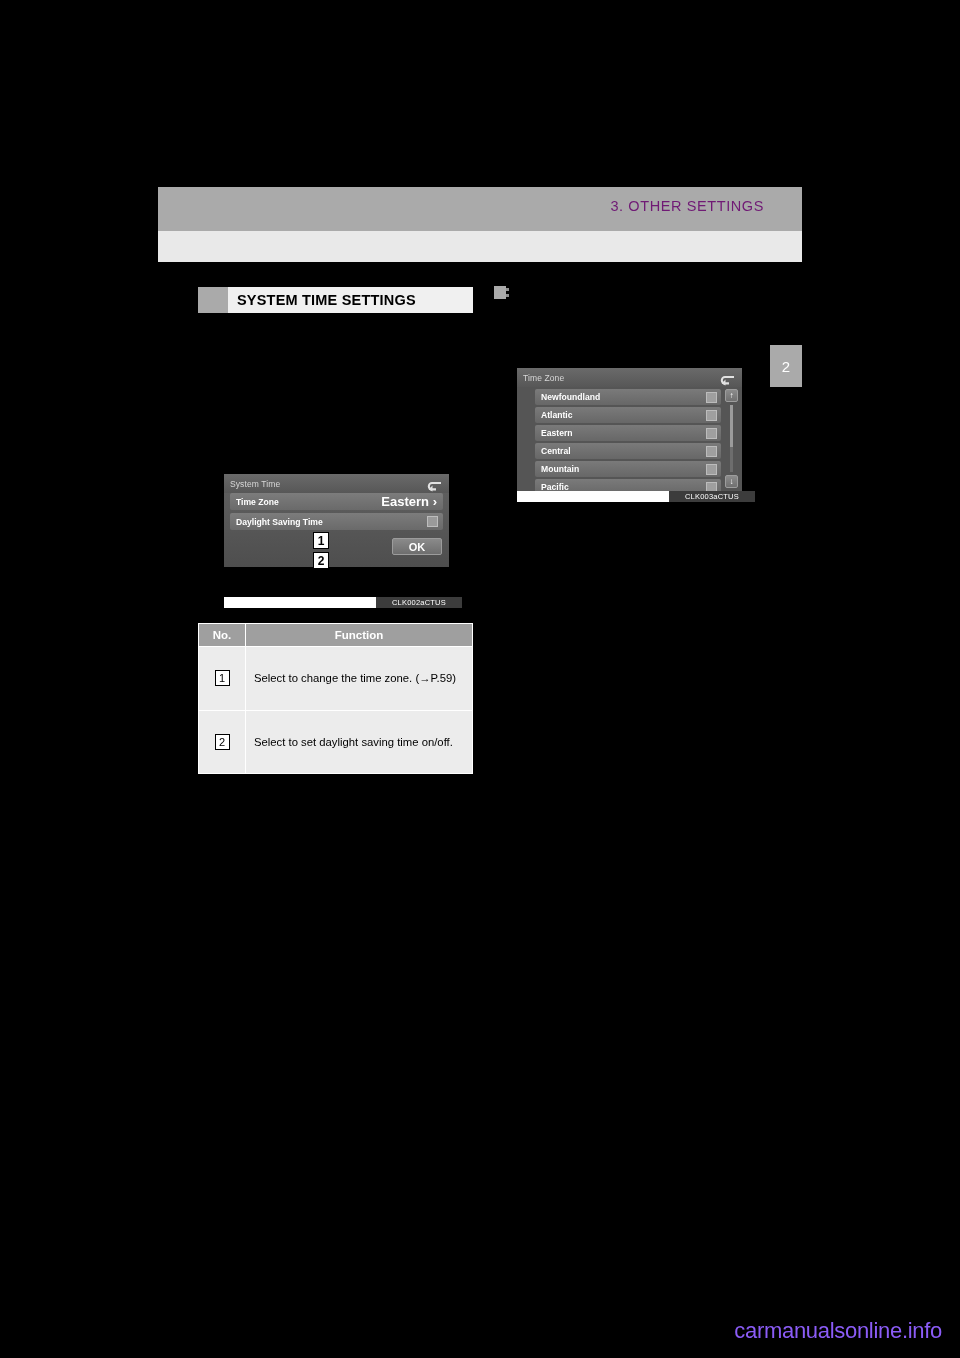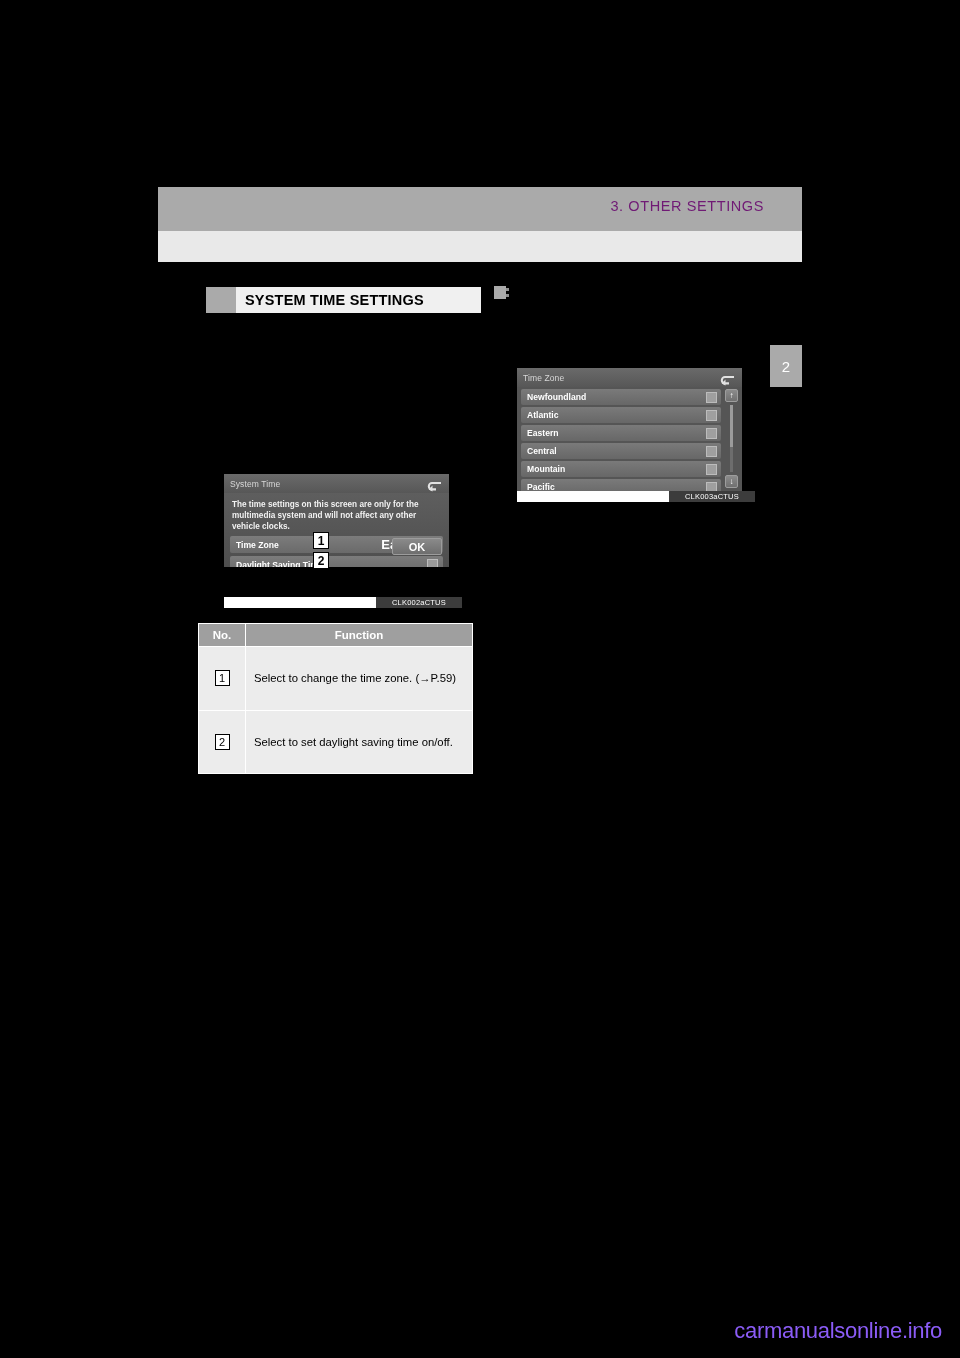--- a/index.html
+++ b/index.html
@@ -53,21 +53,21 @@
     color: #ffffff;
     font-size: 15px;
     display: flex;
     align-items: center;
     justify-content: center;
   }
 
   
   .section-heading {
     position: absolute;
-    left: 206px;
+    left: 198px;
     top: 287px;
     width: 275px;
     height: 26px;
     background: #f0f0f0;
     display: flex;
     align-items: stretch;
   }
   .section-heading .tab-block {
     width: 30px;
     background: #aaaaaa;
@@ -254,21 +254,21 @@
     left: 517px;
     top: 368px;
     width: 225px;
     height: 134px;
   }
   .tz-body {
     position: absolute;
     left: 0; right: 0;
     top: 19px; bottom: 0;
     background: #555555;
-    padding: 2px 4px 0 4px;
+    padding: 2px 4px 0 18px;
     box-sizing: border-box;
   }
   .tz-row {
     position: relative;
     height: 16px;
     margin-bottom: 2px;
     margin-right: 17px;
     background: linear-gradient(#7a7a7a, #676767);
     border-radius: 2px;
     display: flex;
@@ -411,21 +411,20 @@
       <span class="shot-title">System Time</span>
       <span class="back-arrow">
         <svg width="15" height="11" viewBox="0 0 15 11">
           <path d="M14 2 H5 A3.2 3.2 0 0 0 5 8.4 H9" stroke="#e2e2e2" stroke-width="2.1" fill="none"></path>
           <path d="M5.5 4.6 L1.6 8.4 L5.5 10.6 Z" fill="#e2e2e2"></path>
         </svg>
       </span>
     </div>
 
     <div class="st-body">
-      <div class="st-note">The time settings on this screen are only for the multimedia system and will not affect any other vehicle clocks.</div>
 
       <div class="st-row">
         <span class="st-row-label">Time Zone</span>
         <span class="st-row-value">Eastern ›</span>
       </div>
 
       <div class="st-row">
         <span class="st-row-label">Daylight Saving Time</span>
         <span class="st-checkbox"></span>
       </div>

